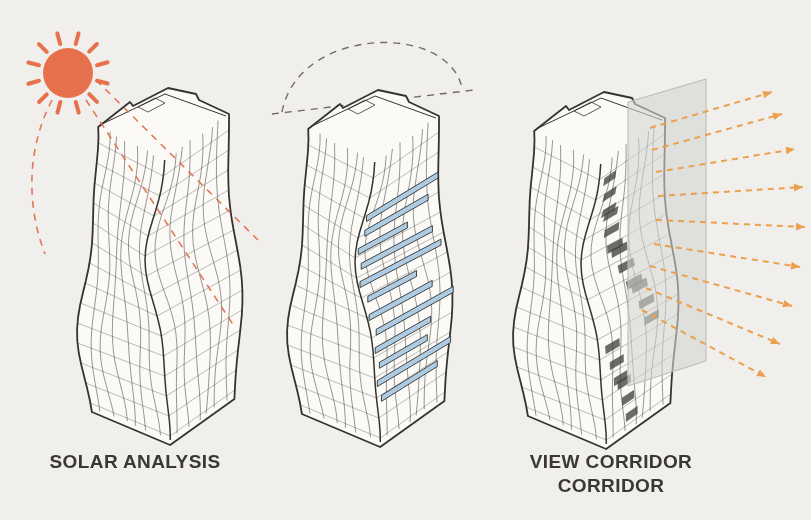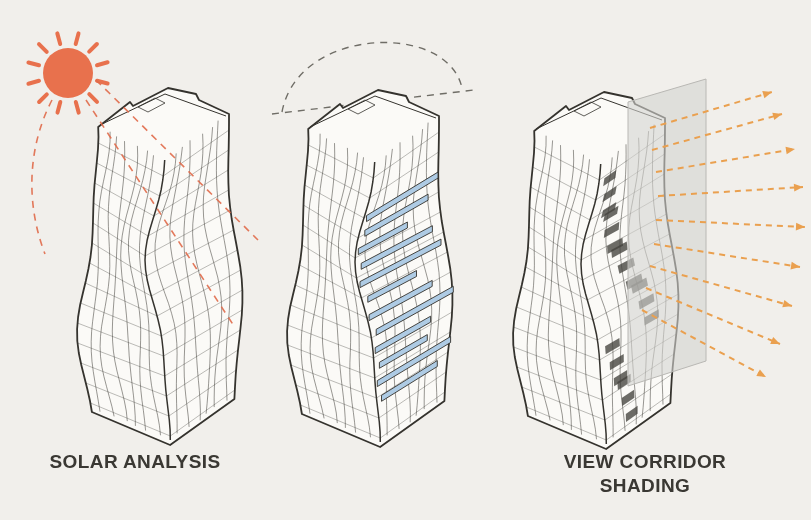--- a/index.html
+++ b/index.html
@@ -17,21 +17,21 @@
     text-align:center;
     font-weight:700;
     font-size:19px;
     line-height:1.28;
     letter-spacing:0.4px;
     color:#3a3833;
   }
   .cap-line{display:block;}
   #cap-0{left:0;width:270px;}
   #cap-1{left:237px;width:270px;}
-  #cap-2{left:510px;width:270px;}
+  #cap-2{left:476px;width:270px;}
 </style>
 </head>
 <body>
 
 <div class="canvas" style="background: rgb(241, 239, 235);">
   <svg id="scene" class="scene" width="811" height="520" viewBox="0 0 811 520">
       <g>
         <path d="M282,112 C298,26 448,22 462,88" fill="none" stroke="#6f6d66" stroke-width="1.4" stroke-dasharray="7 6"></path>
         <path d="M272,114 L474,90" fill="none" stroke="#6f6d66" stroke-width="1.4" stroke-dasharray="7 6"></path>
       </g>
@@ -203,15 +203,15 @@
         <path d="M766,377 L756.3,376.1 L759.9,369.4 Z" fill="#eaa04f"></path>
       </g>
     </svg>
 
   <div class="caption" id="cap-0" style="color: rgb(58, 56, 51);">
     <span class="cap-line">SOLAR ANALYSIS</span>
     <span class="cap-line"></span>
   </div>
   <div class="caption" id="cap-2" style="color: rgb(58, 56, 51);">
     <span class="cap-line">VIEW CORRIDOR</span>
-    <span class="cap-line">SHADING</span>
+    <span class="cap-line">CORRIDOR</span>
   </div>
 </div>
 
 </body></html>

